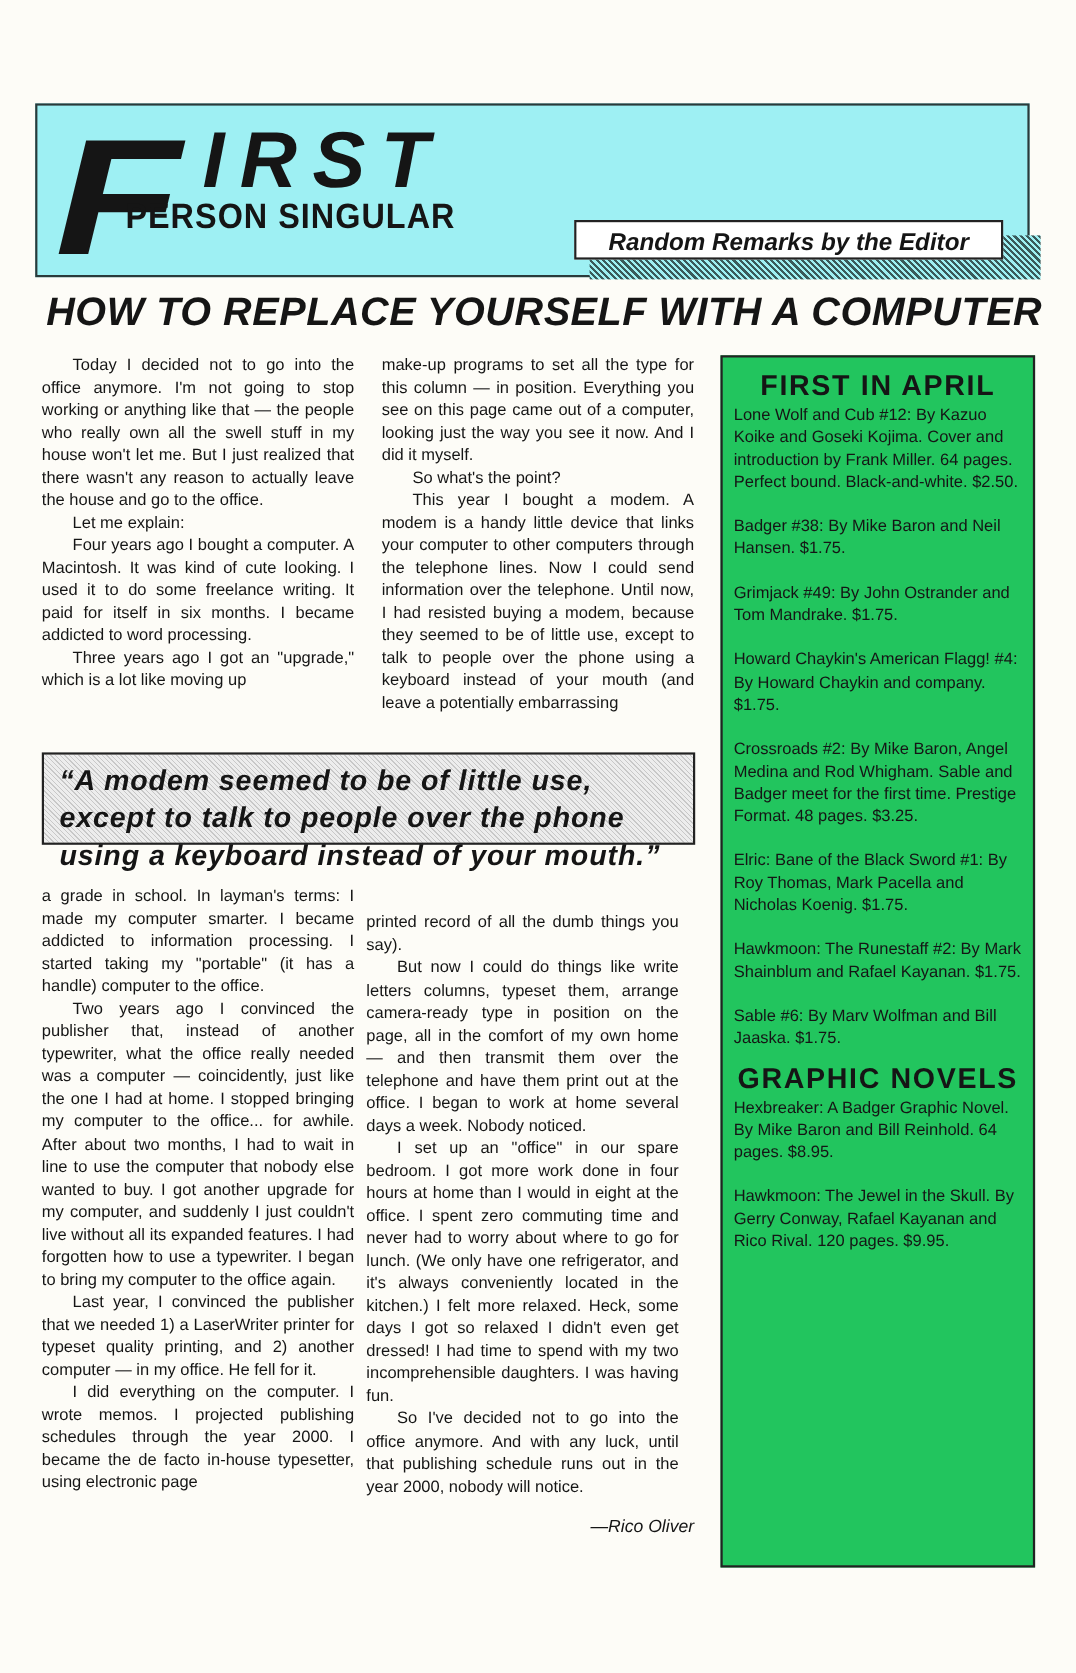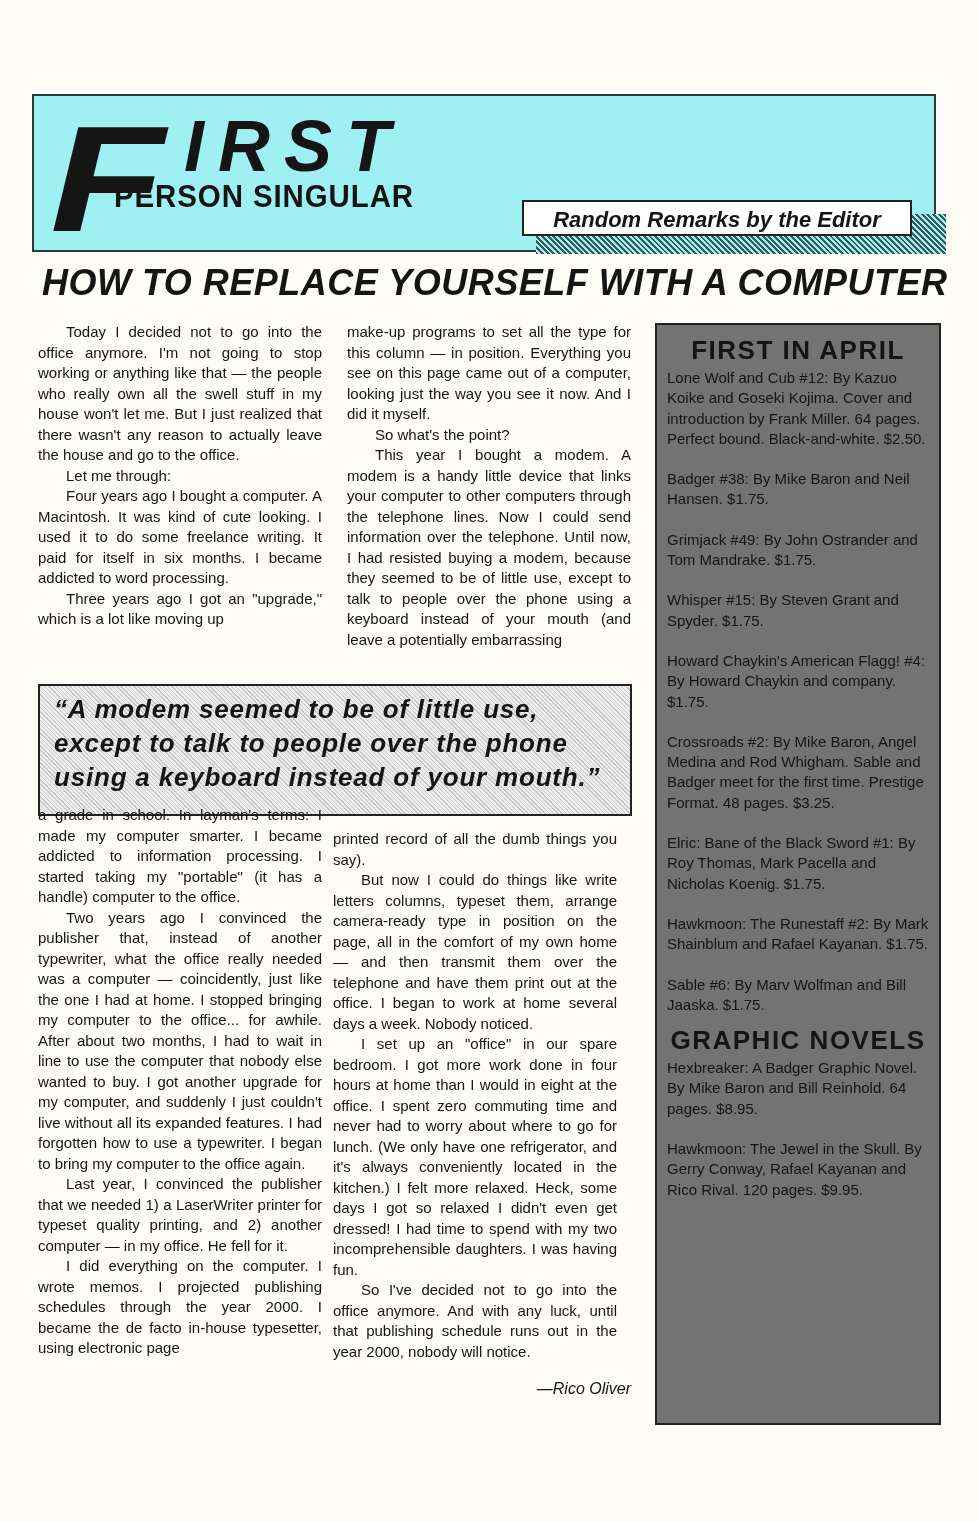--- a/index.html
+++ b/index.html
@@ -39,29 +39,29 @@
   .col {
     position:absolute; font-size:15px; line-height:20.5px; text-align:justify;
   }
   .col p { margin:0; text-indent:28px; }
   .col p.noindent { text-indent:0; }
   .col1a { left:38px; top:322px; width:284px; }
   .col2a { left:347px; top:322px; width:284px; }
   .col1b { left:38px; top:805px; width:284px; }
   .col2b { left:333px; top:805px; width:284px;margin-top:24px; }
   .pull {
-    position:absolute; left:38px; top:684px; width:594px; height:132px; box-sizing:border-box;
+    position:absolute; left:38px; top:684px; width:594px; height:84px; box-sizing:border-box;
     border:2px solid #222; padding:6px 14px;
     background:repeating-linear-gradient(45deg,#c8c8c8 0 1px,#ededed 1px 3px);
     font-size:26px; font-weight:bold; font-style:italic; line-height:34px; letter-spacing:0.8px;
   }
   .sig { position:absolute; left:347px; top:1380px; width:284px; text-align:right; font-style:italic; font-size:16px; }
   .sidebar {
     position:absolute; left:655px; top:323px; width:286px; height:1102px; box-sizing:border-box;
-    background:#737373; border:2px solid #222; padding:8px 10px;
+    background:#22c55e; border:2px solid #222; padding:8px 10px;
   }
   .sb-head { font-size:26px; font-weight:bold; letter-spacing:1.5px; text-align:center; margin:2px 0 2px; }
   .sb-item { font-size:15px; line-height:20.3px; margin-bottom:20px; }
 </style>
 </head>
 <body>
 
 <div class="header">
   <div class="bigF">F</div>
   <div class="irst">IRST</div>
@@ -69,21 +69,21 @@
   <div class="remarks-wrap">
     <div class="remarks-shadow"></div>
     <div class="remarks">Random Remarks by the Editor</div>
   </div>
 </div>
 
 <div class="headline">HOW TO REPLACE YOURSELF WITH A COMPUTER</div>
 
 <div class="col col1a">
   <p>Today I decided not to go into the office anymore. I'm not going to stop working or anything like that — the people who really own all the swell stuff in my house won't let me. But I just realized that there wasn't any reason to actually leave the house and go to the office.</p>
-  <p>Let me through:</p>
+  <p>Let me explain:</p>
   <p>Four years ago I bought a computer. A Macintosh. It was kind of cute looking. I used it to do some freelance writing. It paid for itself in six months. I became addicted to word processing.</p>
   <p>Three years ago I got an "upgrade," which is a lot like moving up</p>
 </div>
 
 <div class="col col2a">
   <p class="noindent">make-up programs to set all the type for this column — in position. Everything you see on this page came out of a computer, looking just the way you see it now. And I did it myself.</p>
   <p>So what's the point?</p>
   <p>This year I bought a modem. A modem is a handy little device that links your computer to other computers through the telephone lines. Now I could send information over the telephone. Until now, I had resisted buying a modem, because they seemed to be of little use, except to talk to people over the phone using a keyboard instead of your mouth (and leave a potentially embarrassing</p>
 </div>
 
@@ -103,21 +103,20 @@
   <p>So I've decided not to go into the office anymore. And with any luck, until that publishing schedule runs out in the year 2000, nobody will notice.</p>
 </div>
 
 <div class="sig">—Rico Oliver</div>
 
 <div class="sidebar">
   <div class="sb-head">FIRST IN APRIL</div>
   <div class="sb-item">Lone Wolf and Cub #12: By Kazuo Koike and Goseki Kojima. Cover and introduction by Frank Miller. 64 pages. Perfect bound. Black-and-white. $2.50.</div>
   <div class="sb-item">Badger #38: By Mike Baron and Neil Hansen. $1.75.</div>
   <div class="sb-item">Grimjack #49: By John Ostrander and Tom Mandrake. $1.75.</div>
-  <div class="sb-item">Whisper #15: By Steven Grant and Spyder. $1.75.</div>
   <div class="sb-item">Howard Chaykin's American Flagg! #4: By Howard Chaykin and company. $1.75.</div>
   <div class="sb-item">Crossroads #2: By Mike Baron, Angel Medina and Rod Whigham. Sable and Badger meet for the first time. Prestige Format. 48 pages. $3.25.</div>
   <div class="sb-item">Elric: Bane of the Black Sword #1: By Roy Thomas, Mark Pacella and Nicholas Koenig. $1.75.</div>
   <div class="sb-item">Hawkmoon: The Runestaff #2: By Mark Shainblum and Rafael Kayanan. $1.75.</div>
   <div class="sb-item" style="margin-bottom:10px">Sable #6: By Marv Wolfman and Bill Jaaska. $1.75.</div>
   <div class="sb-head">GRAPHIC NOVELS</div>
   <div class="sb-item">Hexbreaker: A Badger Graphic Novel. By Mike Baron and Bill Reinhold. 64 pages. $8.95.</div>
   <div class="sb-item">Hawkmoon: The Jewel in the Skull. By Gerry Conway, Rafael Kayanan and Rico Rival. 120 pages. $9.95.</div>
 </div>
 

